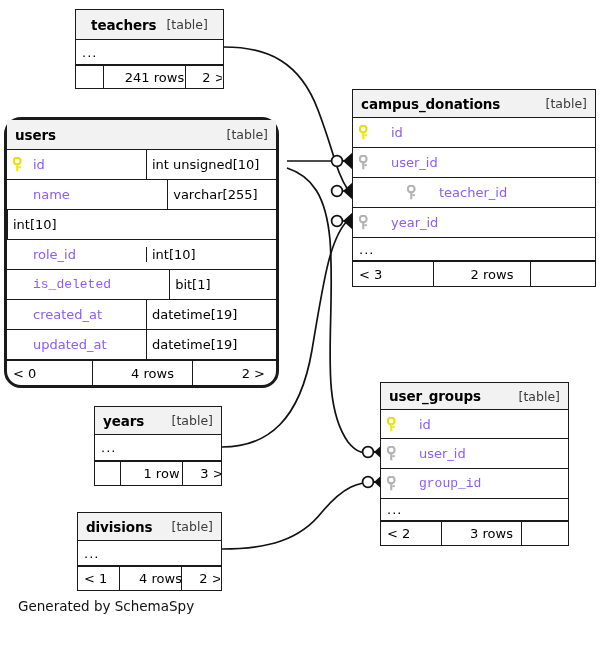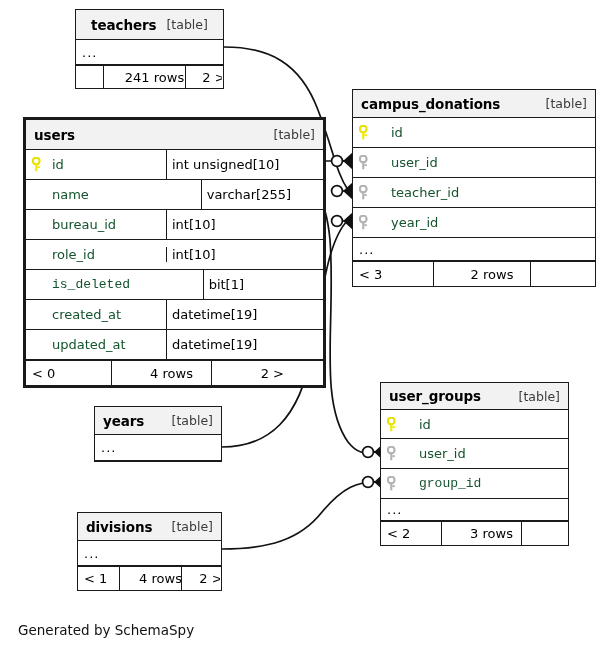--- a/index.html
+++ b/index.html
@@ -66,21 +66,21 @@
     border-bottom: 1.3px solid #1a1a1a;
     box-sizing: border-box;
     background: #ffffff;
   }
   .tbl-row:last-child { border-bottom: none; }
 
   .cell-name {
     display: flex;
     align-items: center;
     font-size: 13px;
-    color: #14532d;
+    color: #8b5cf6;
     padding-left: 6px;
     box-sizing: border-box;
     white-space: nowrap;
     overflow: hidden;
   }
   .cell-type {
     display: flex;
     align-items: center;
     font-size: 13px;
     color: #000000;
@@ -138,21 +138,21 @@
   }
   .footer-cell:first-child { border-left: none; }
   .fc-left   { justify-content: flex-start; padding-left: 6px; }
   .fc-center { justify-content: center; padding-left: 20px; }
   .fc-right  { justify-content: flex-end; padding-right: 6px; }
 
   
   #caption {
     position: absolute;
     left: 18px;
-    top: 622px;
+    top: 598px;
     font-size: 13.5px;
     color: #111111;
     white-space: nowrap;
     z-index: 3;
   }
 </style>
 </head>
 <body>
 
 <div id="canvas">
@@ -211,21 +211,21 @@
       <span class="tbl-tag">[table]</span>
     </div>
     <div class="ellipsis-row" style="height:25px;">...</div>
     <div class="footer-row" style="height:23px;">
       <div class="footer-cell fc-left" style="width:27px;"></div>
       <div class="footer-cell fc-center" style="width:82px;">241 rows</div>
       <div class="footer-cell fc-center" style="width:37px;">2 &gt;</div>
     </div>
   </div>
 
-  <div class="table-node focused" style="left:23px; top:117px; width:303px;">
+  <div class="table-node focused" style="left:4px; top:117px; width:275px;border-radius:17px;">
     <div class="tbl-header" style="height:30px;">
       <span class="tbl-name">users</span>
       <span class="tbl-tag">[table]</span>
     </div>
 
     <div class="tbl-row" style="height:30px;">
       <div class="cell-name no-divider" style="width:140px;">
         <span class="key-icon">
           <svg width="13" height="15" viewBox="0 0 13 15">
               <circle cx="4.2" cy="4" r="3.4" fill="none" stroke="#e8e000" stroke-width="2.1"></circle>
@@ -240,24 +240,20 @@
 
     <div class="tbl-row" style="height:30px;">
       <div class="cell-name no-divider" style="width:140px;">
         <span class="key-spacer"></span>
         <span>name</span>
       </div>
       <div class="cell-type" style="width:131px;margin-left:44px;">varchar[255]</div>
     </div>
 
     <div class="tbl-row" style="height:30px;">
-      <div class="cell-name no-divider" style="width:140px;">
-        <span class="key-spacer"></span>
-        <span>bureau_id</span>
-      </div>
       <div class="cell-type" style="width:131px;">int[10]</div>
     </div>
 
     <div class="tbl-row" style="height:30px;align-items:center;">
       <div class="cell-name no-divider" style="width:140px;">
         <span class="key-spacer"></span>
         <span>role_id</span>
       </div>
       <div class="cell-type" style="width:131px;">int[10]</div>
     </div>
@@ -319,21 +315,21 @@
               <circle cx="4.2" cy="4" r="3.4" fill="none" stroke="#b3b3b3" stroke-width="2.1"></circle>
               <rect x="3.2" y="6.3" width="2.1" height="8" fill="#b3b3b3"></rect>
               <rect x="5.3" y="9.2" width="2.6" height="1.9" fill="#b3b3b3"></rect>
             </svg>
         </span>
         <span style="padding-left:12px;">user_id</span>
       </div>
     </div>
 
     <div class="tbl-row" style="height:30px;">
-      <div class="cell-name no-divider" style="width:100%;">
+      <div class="cell-name no-divider" style="width:100%;margin-left:48px;">
         <span class="key-icon">
           <svg width="13" height="15" viewBox="0 0 13 15">
               <circle cx="4.2" cy="4" r="3.4" fill="none" stroke="#b3b3b3" stroke-width="2.1"></circle>
               <rect x="3.2" y="6.3" width="2.1" height="8" fill="#b3b3b3"></rect>
               <rect x="5.3" y="9.2" width="2.6" height="1.9" fill="#b3b3b3"></rect>
             </svg>
         </span>
         <span style="padding-left:12px;">teacher_id</span>
       </div>
     </div>
@@ -413,20 +409,25 @@
       <div class="footer-cell fc-center" style="width:47px;"></div>
     </div>
   </div>
 
   <div class="table-node" style="left:94px; top:406px; width:128px;">
     <div class="tbl-header" style="height:28px;">
       <span class="tbl-name">years</span>
       <span class="tbl-tag">[table]</span>
     </div>
     <div class="ellipsis-row" style="height:26px;">...</div>
+    <div class="footer-row" style="height:24px;">
+      <div class="footer-cell fc-left" style="width:25px;"></div>
+      <div class="footer-cell fc-center" style="width:62px;">1 row</div>
+      <div class="footer-cell fc-center" style="width:39px;">3 &gt;</div>
+    </div>
   </div>
 
   <div class="table-node" style="left:77px; top:512px; width:145px;">
     <div class="tbl-header" style="height:28px;">
       <span class="tbl-name">divisions</span>
       <span class="tbl-tag">[table]</span>
     </div>
     <div class="ellipsis-row" style="height:25px;">...</div>
     <div class="footer-row" style="height:24px;">
       <div class="footer-cell fc-left" style="width:41px;">&lt; 1</div>

